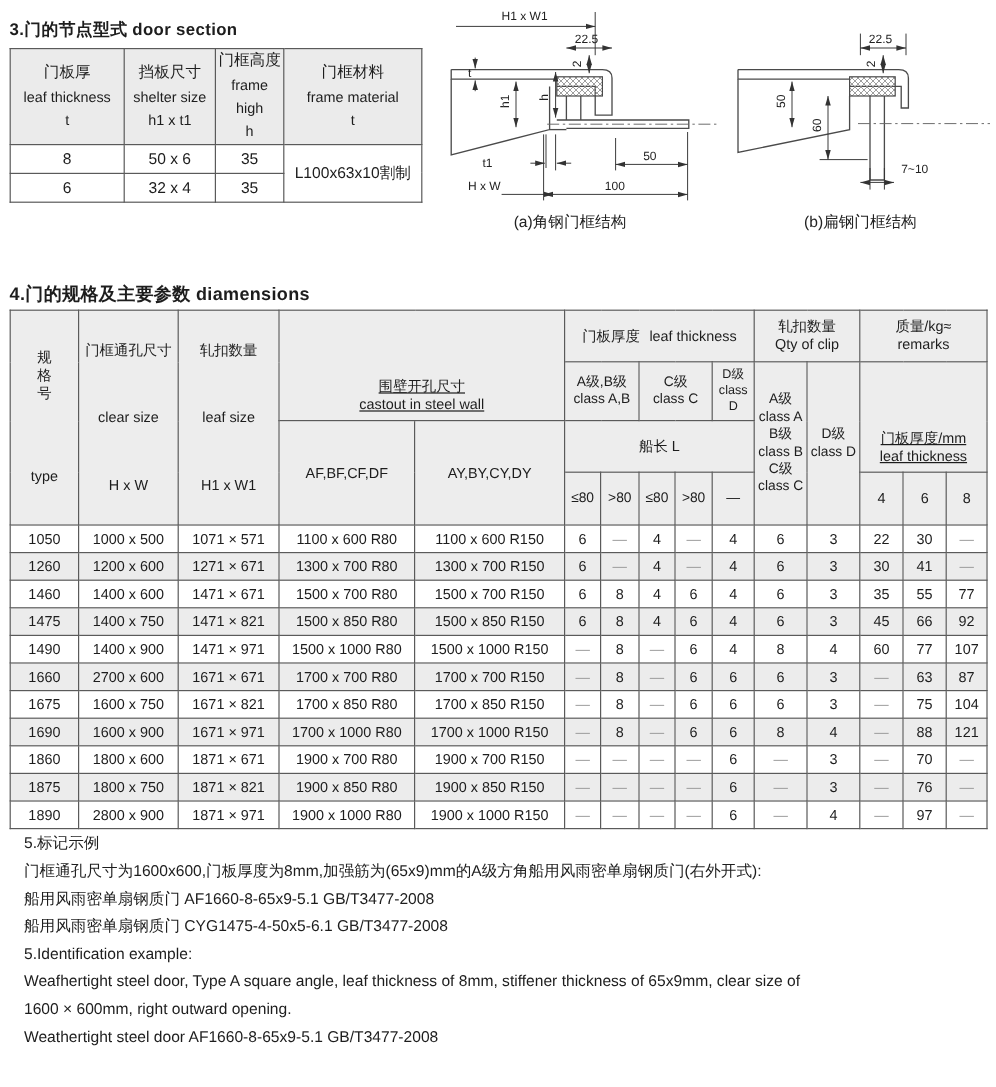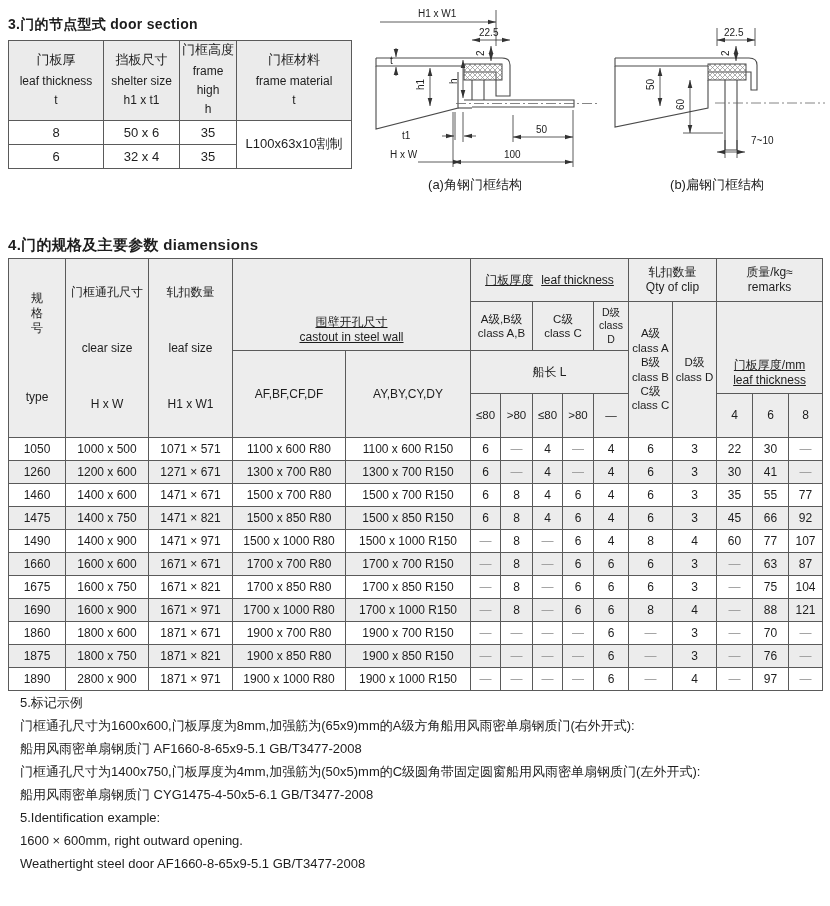--- a/index.html
+++ b/index.html
@@ -31,21 +31,21 @@
   .t4 td.dim{color:#9a9a9a;}
   .pre{white-space:pre-line;}
   .hr1 th{height:40px;}
   .hr2 th{height:46px;}
   .hr3 th{height:40px;}
   .hr4 th{height:41px;}
   .vstack{display:flex;flex-direction:column;justify-content:space-around;align-items:center;height:168px;}
   .vstack2{display:flex;flex-direction:column;justify-content:flex-end;align-items:center;height:80px;text-decoration:underline;}
   .small{font-size:10.5px;}
   .mid{font-size:11.5px;}
-  .thick-head span{margin:0 4px;text-decoration:underline;}
+  .thick-head span{margin:0 4px;}
   
   .notes{position:absolute;left:20px;top:691px;font-size:13px;line-height:23px;width:800px;}
   .notes div{white-space:nowrap;}
 </style>
 </head>
 <body>
 
 <div>
 
   <div class="s3-title">3.门的节点型式  door  section</div>
@@ -364,21 +364,21 @@
           <td>6</td>
           <td>4</td>
           <td>8</td>
           <td>4</td>
           <td>60</td>
           <td>77</td>
           <td>107</td>
         </tr>
         <tr class="alt">
           <td>1660</td>
-          <td>1600 x 600</td>
+          <td>2700 x 600</td>
           <td>1671 × 671</td>
           <td>1700 x 700 R80</td>
           <td>1700 x 700 R150</td>
           <td class="dim">—</td>
           <td>8</td>
           <td class="dim">—</td>
           <td>6</td>
           <td>6</td>
           <td>6</td>
           <td>3</td>
@@ -471,20 +471,20 @@
           <td>97</td>
           <td class="dim">—</td>
         </tr>
       </tbody>
   </table>
 
   <div class="notes">
     <div>5.标记示例</div>
     <div>门框通孔尺寸为1600x600,门板厚度为8mm,加强筋为(65x9)mm的A级方角船用风雨密单扇钢质门(右外开式):</div>
     <div>船用风雨密单扇钢质门 AF1660-8-65x9-5.1 GB/T3477-2008</div>
-    <div>门框通孔尺寸为1400x750,门板厚度为4mm,加强筋为(50x5)mm的C级圆角带固定圆窗船用风雨密单扇钢质门(左外开式):</div>
     <div>船用风雨密单扇钢质门 CYG1475-4-50x5-6.1 GB/T3477-2008</div>
     <div>5.Identification example:</div>
+    <div>Weafhertight steel door, Type A square angle, leaf thickness of 8mm, stiffener thickness of 65x9mm, clear size of</div>
     <div>1600 × 600mm, right outward opening.</div>
     <div>Weathertight steel door AF1660-8-65x9-5.1 GB/T3477-2008</div>
   </div>
 
 </div>
 
 </body></html>

